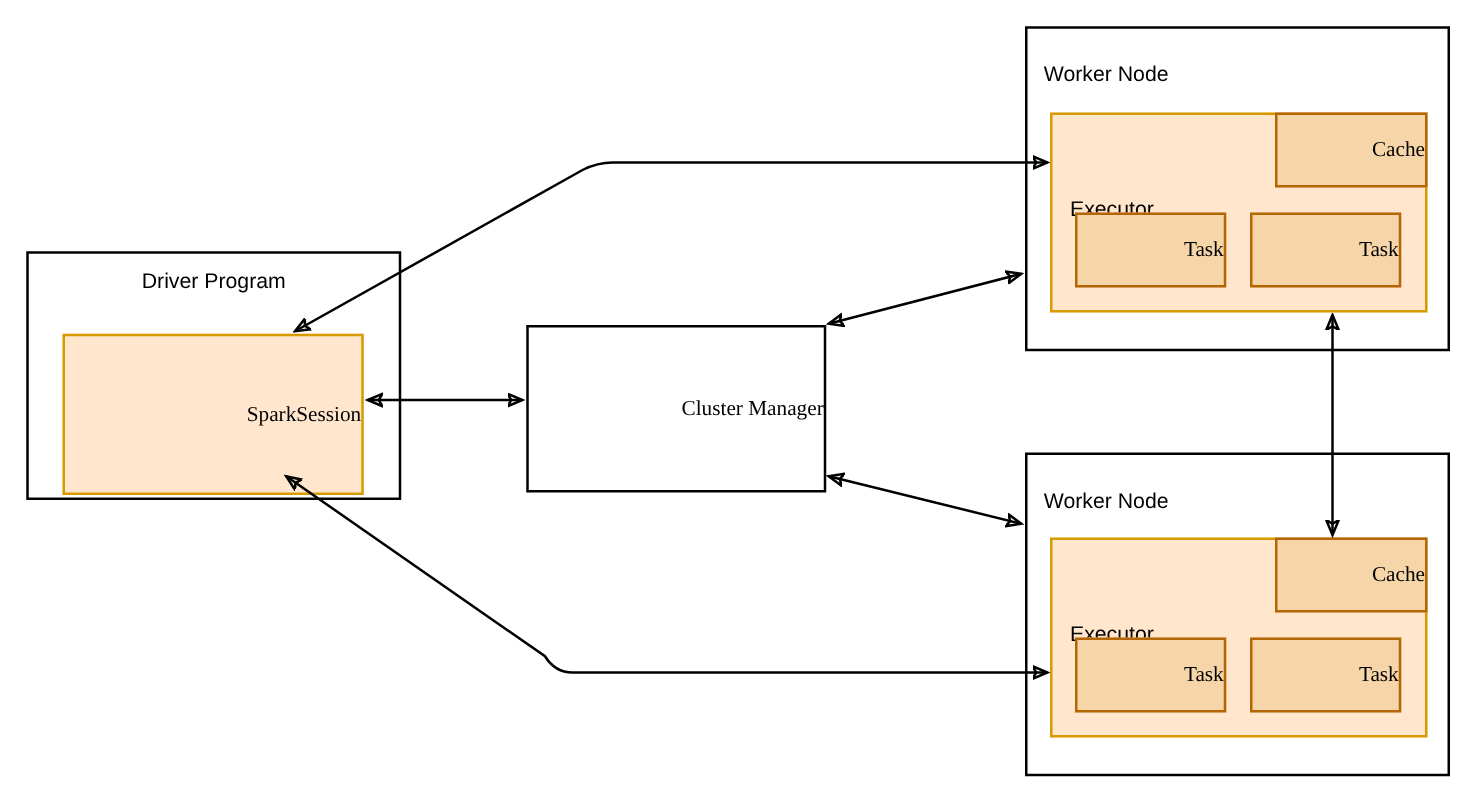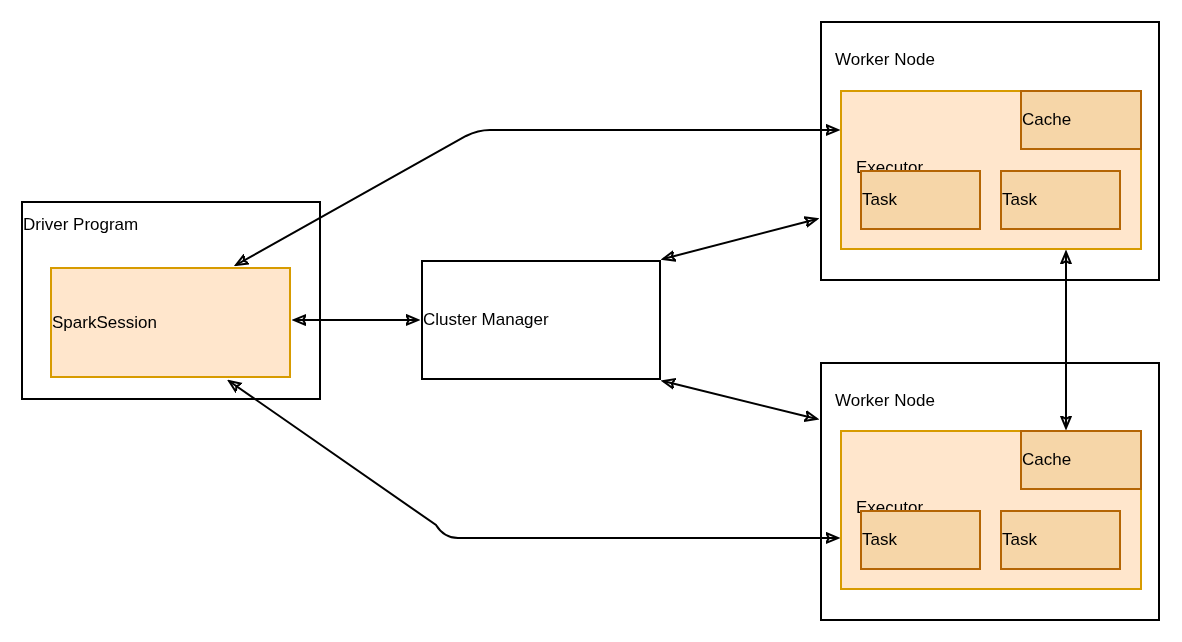--- a/index.html
+++ b/index.html
@@ -21,35 +21,36 @@
     position: absolute;
     box-sizing: border-box;
     background: #ffffff;
     border: 2px solid #000000;
   }
   .box-title-centered {
     position: absolute;
     left: 0;
     right: 0;
     top: 12px;
-    text-align: left;
+    text-align: center;
     white-space: nowrap;
   }
   .box-title-left {
     position: absolute;
     left: 13px;
     top: 12px;
     white-space: nowrap;
     margin-top: 15px;
   }
   .fill-center {
     display: flex;
     align-items: center;
-    justify-content: flex-start;
+    justify-content: flex-end;
     white-space: nowrap;
+    font-family: Liberation Serif, serif;
   }
   .orange-light {
     position: absolute;
     box-sizing: border-box;
     background: #FFE6CC;
     border: 2px solid #D79B00;
   }
   .orange-dark {
     position: absolute;
     box-sizing: border-box;
@@ -78,25 +79,25 @@
   }
 </style>
 </head>
 <body>
 
 <div class="canvas">
 
   <div class="box" style="left:21px; top:201px; width:300px; height:199px;">
     <div class="box-title-centered">Driver Program</div>
   </div>
-  <div class="orange-light fill-center" style="left:50px; top:267px; width:241px; height:111px;">
+  <div class="orange-light fill-center" style="left:50px; top:267px; width:241px; height:129px;">
     <span>SparkSession</span>
   </div>
 
-  <div class="box fill-center" style="left:421px; top:260px; width:240px; height:120px;">
+  <div class="box fill-center" style="left:421px; top:260px; width:240px; height:134px;">
     <span>Cluster Manager</span>
   </div>
 
   <div class="box" style="left:820px; top:21px; width:340px; height:260px;">
     <div class="box-title-left">Worker Node</div>
   </div>
   <div class="orange-light" style="left:840px; top:90px; width:302px; height:160px;">
     <div class="executor-label">Executor</div>
   </div>
   <div class="orange-dark fill-center" style="left:1020px; top:90px; width:122px; height:60px;">

